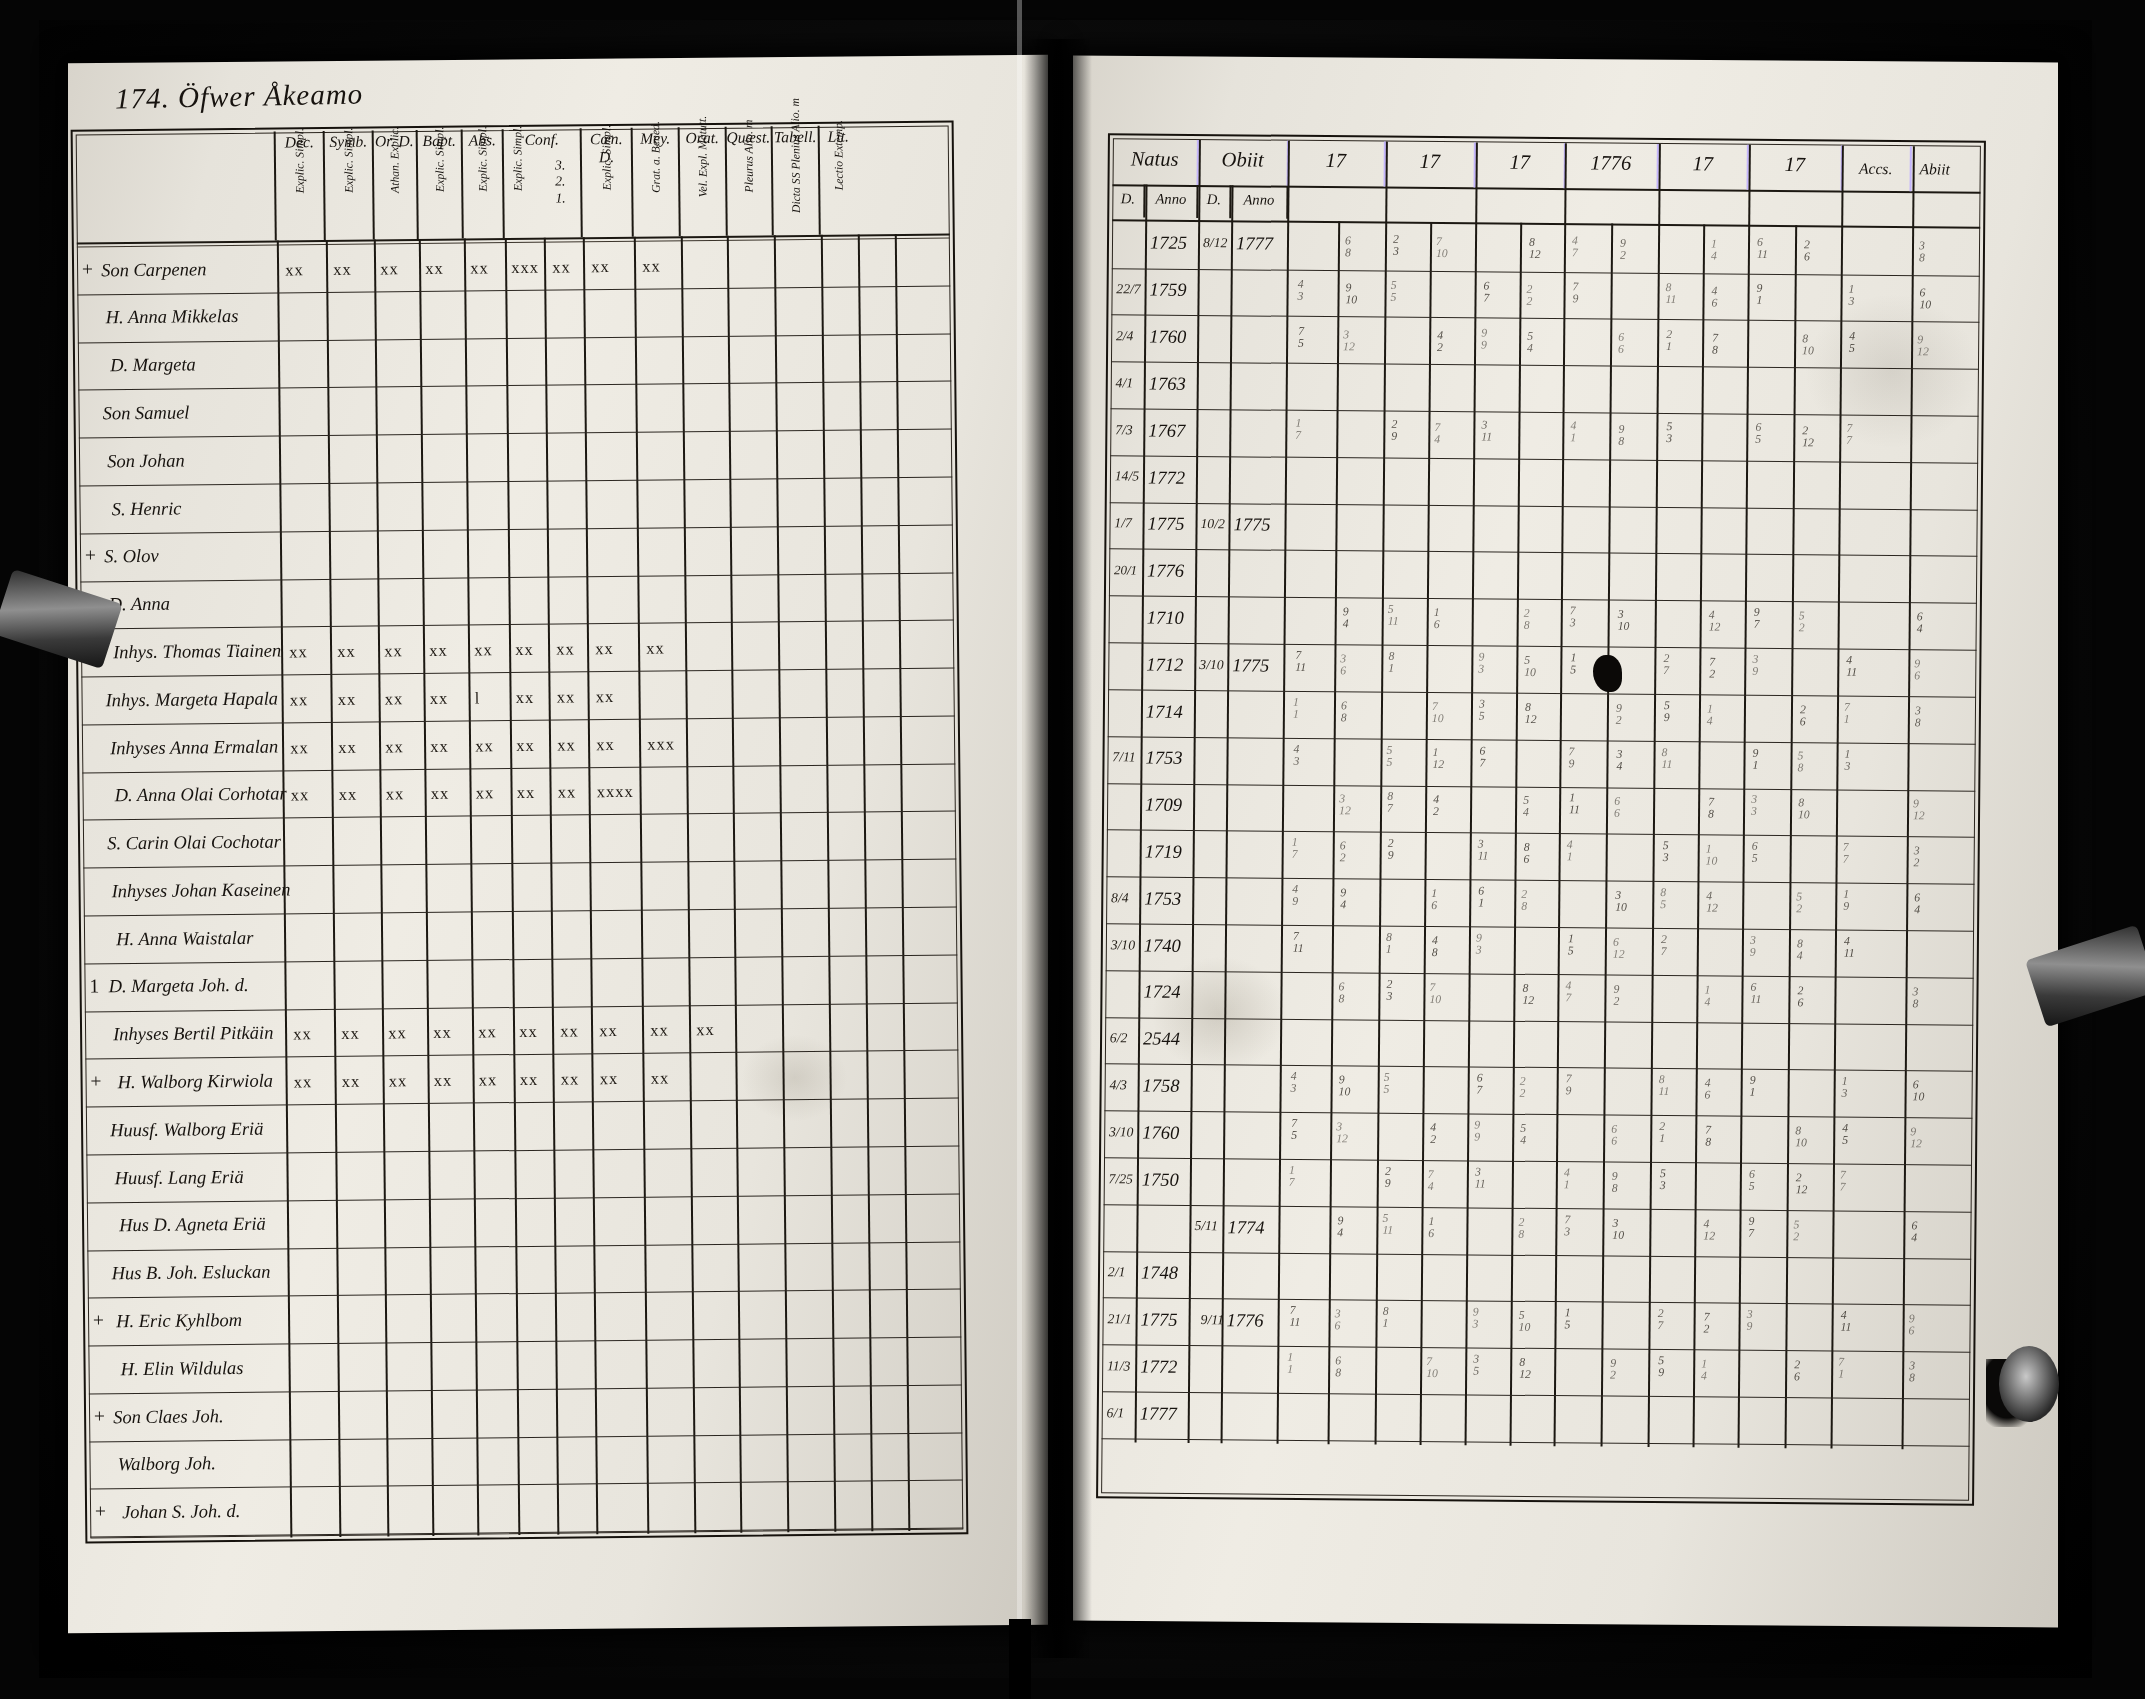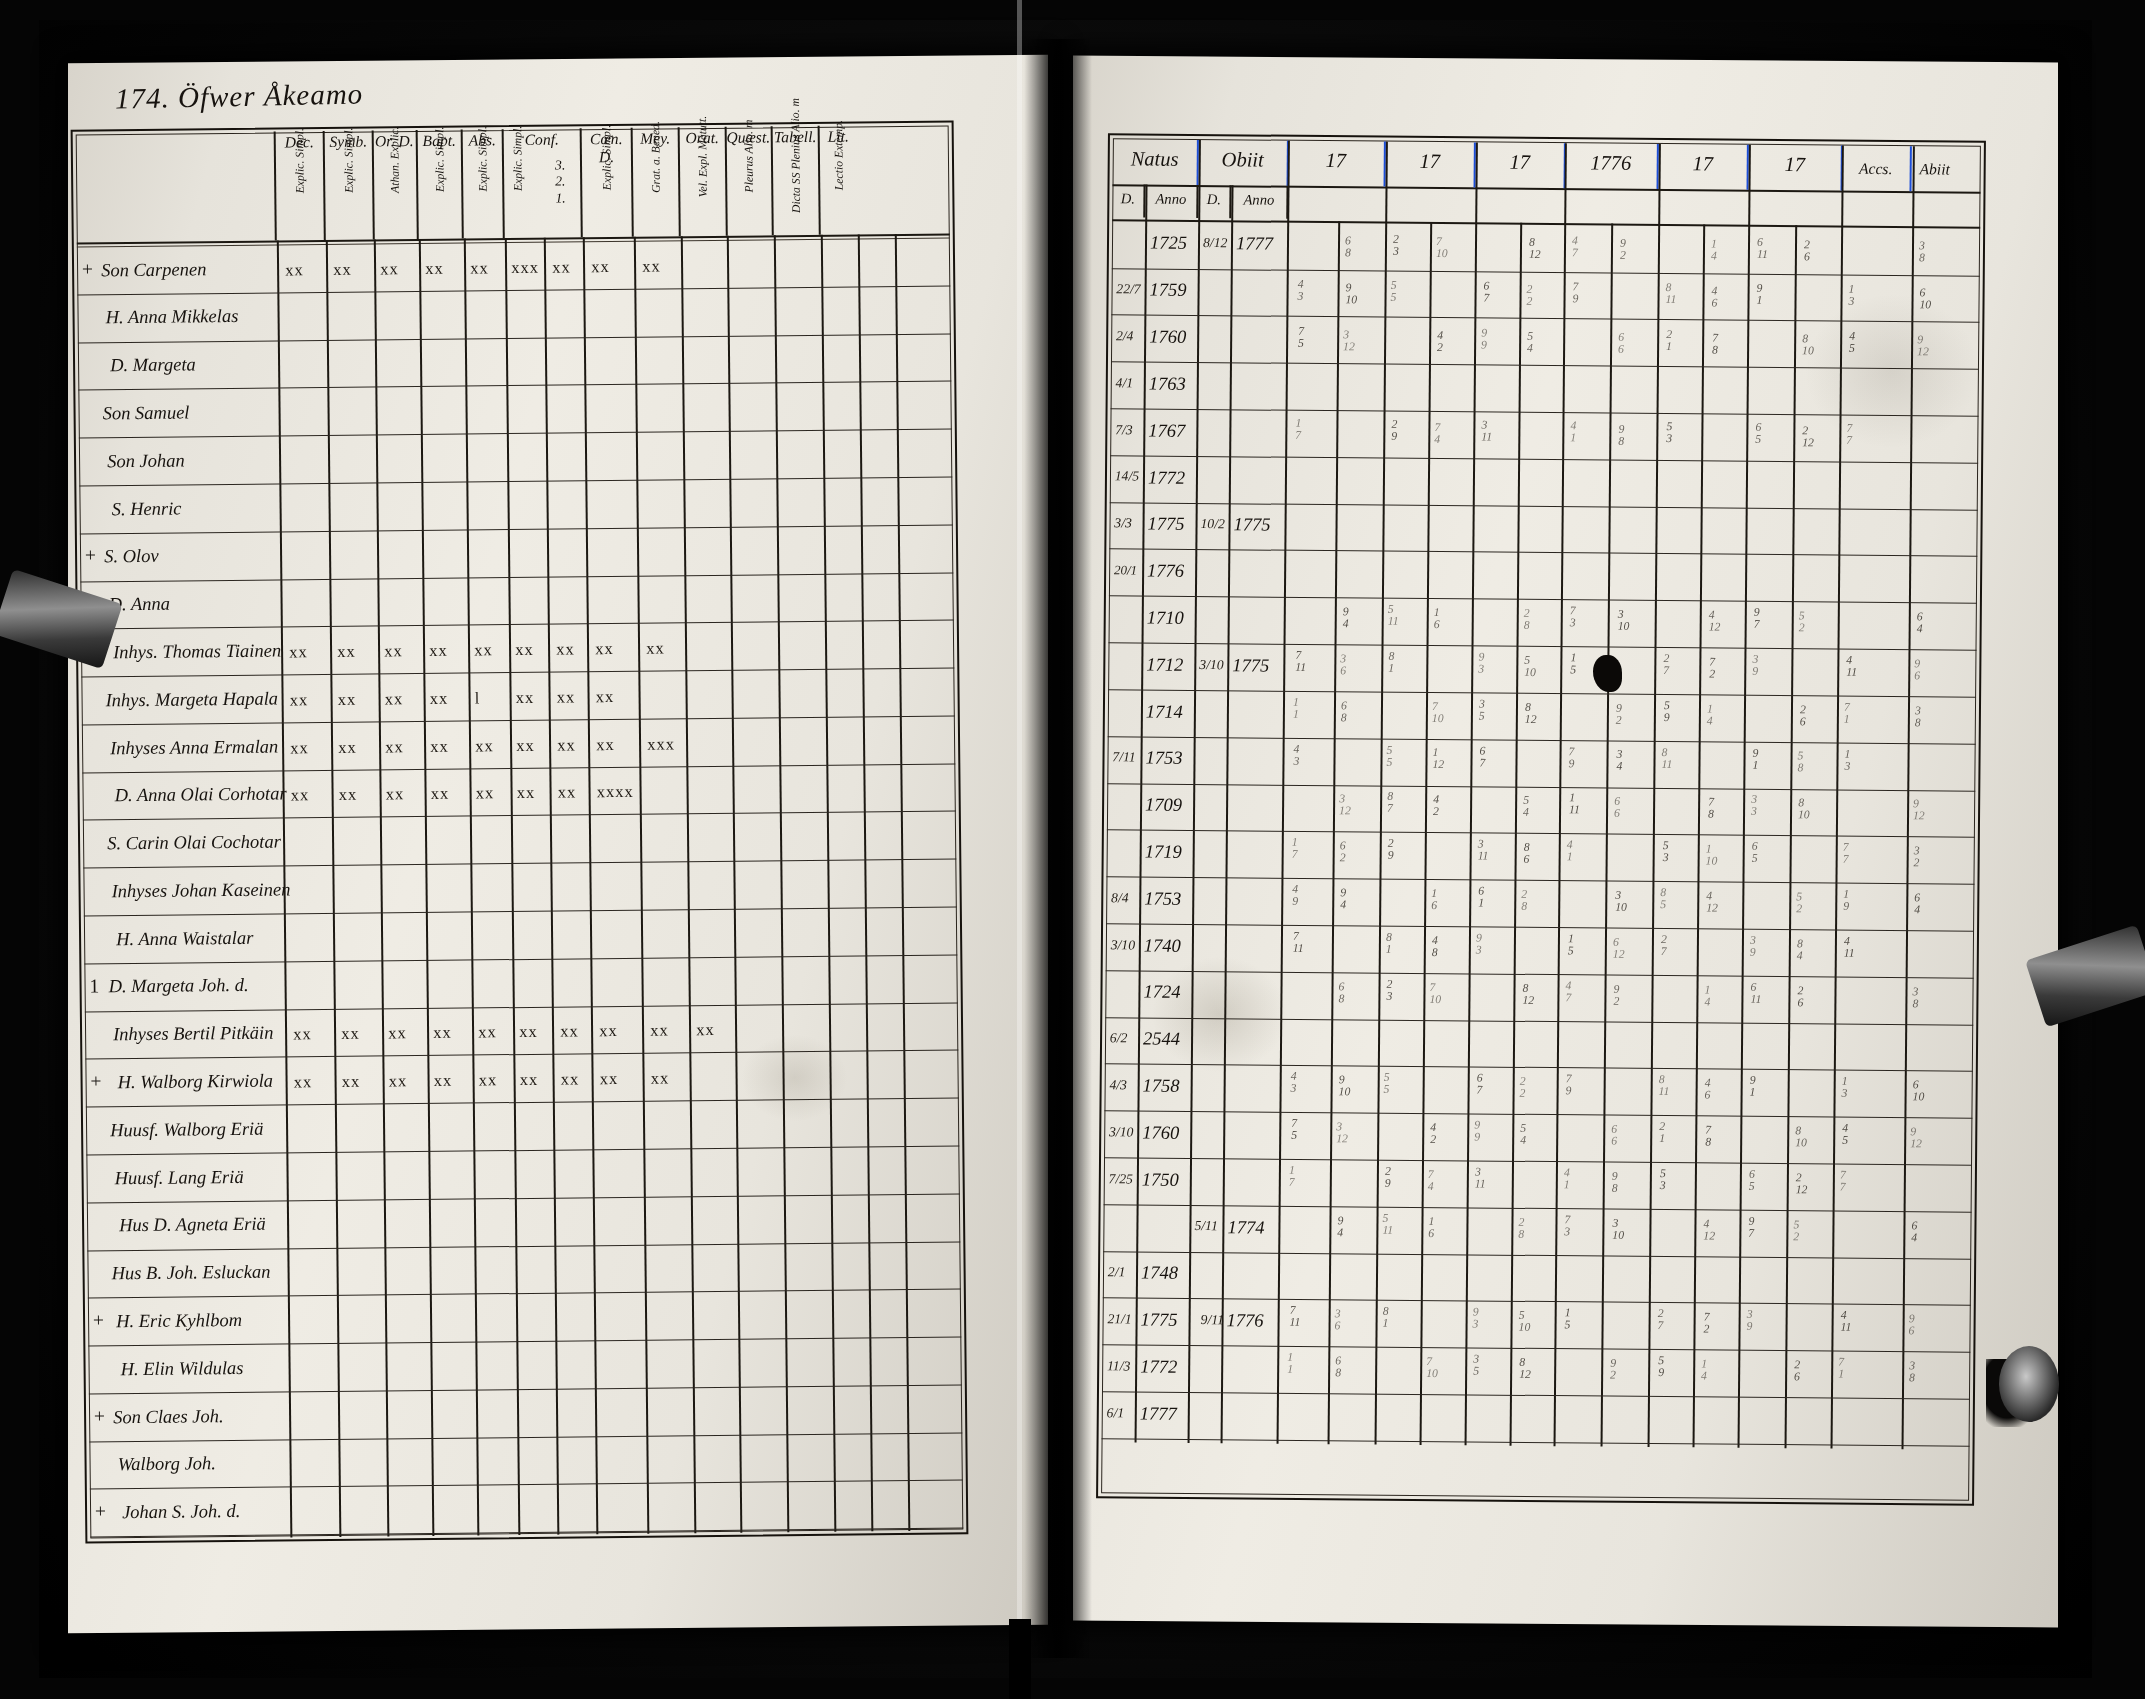--- a/index.html
+++ b/index.html
@@ -203,21 +203,21 @@
     border: 1px solid #2a241d;
   }
   .rhead {
     position: absolute;
     top: 5.9px;
     height: 45px;
     text-align: center;
     font-size: 20.5px;
     font-style: italic;
     color: #17130f;
-    border-right: 2px solid #1d4ed8;
+    border-right: 2px solid #c4b5fd;
     box-sizing: border-box;
     padding-top: 7.8px;
   }
   .rsub {
     position: absolute;
     top: 51px;
     height: 33px;
     text-align: center;
     font-size: 14.6px;
     font-style: italic;
@@ -590,21 +590,21 @@
         <div class="num-frag" style="left: 9.8px; top: 150px; font-size: 13.7px;">22/7</div>
         <div class="year-cell" style="left: 43px; top: 146px;">1759</div>
         <div class="num-frag" style="left: 9.8px; top: 197px; font-size: 13.7px;">2/4</div>
         <div class="year-cell" style="left: 43px; top: 193px;">1760</div>
         <div class="num-frag" style="left: 9.8px; top: 244px; font-size: 13.7px;">4/1</div>
         <div class="year-cell" style="left: 43px; top: 240px;">1763</div>
         <div class="num-frag" style="left: 9.8px; top: 291px; font-size: 13.7px;">7/3</div>
         <div class="year-cell" style="left: 43px; top: 287px;">1767</div>
         <div class="num-frag" style="left: 9.8px; top: 337px; font-size: 13.7px;">14/5</div>
         <div class="year-cell" style="left: 43px; top: 334px;">1772</div>
-        <div class="num-frag" style="left: 9.8px; top: 384px; font-size: 13.7px;">3/3</div>
+        <div class="num-frag" style="left: 9.8px; top: 384px; font-size: 13.7px;">1/7</div>
         <div class="year-cell" style="left: 43px; top: 380px;">1775</div>
         <div class="num-frag" style="left: 96px; top: 384px; font-size: 13.7px;">10/2</div>
         <div class="year-cell" style="left: 129px; top: 380px;">1775</div>
         <div class="num-frag" style="left: 9.8px; top: 431px; font-size: 13px;">20/1</div>
         <div class="year-cell" style="left: 43px; top: 427px;">1776</div>
         <div class="year-cell" style="left: 43px; top: 474px;">1710</div>
         <div class="year-cell" style="left: 43px; top: 521px;">1712</div>
         <div class="num-frag" style="left: 96px; top: 525px; font-size: 13.7px;">3/10</div>
         <div class="year-cell" style="left: 129px; top: 521px;">1775</div>
         <div class="year-cell" style="left: 43px; top: 568px;">1714</div>

